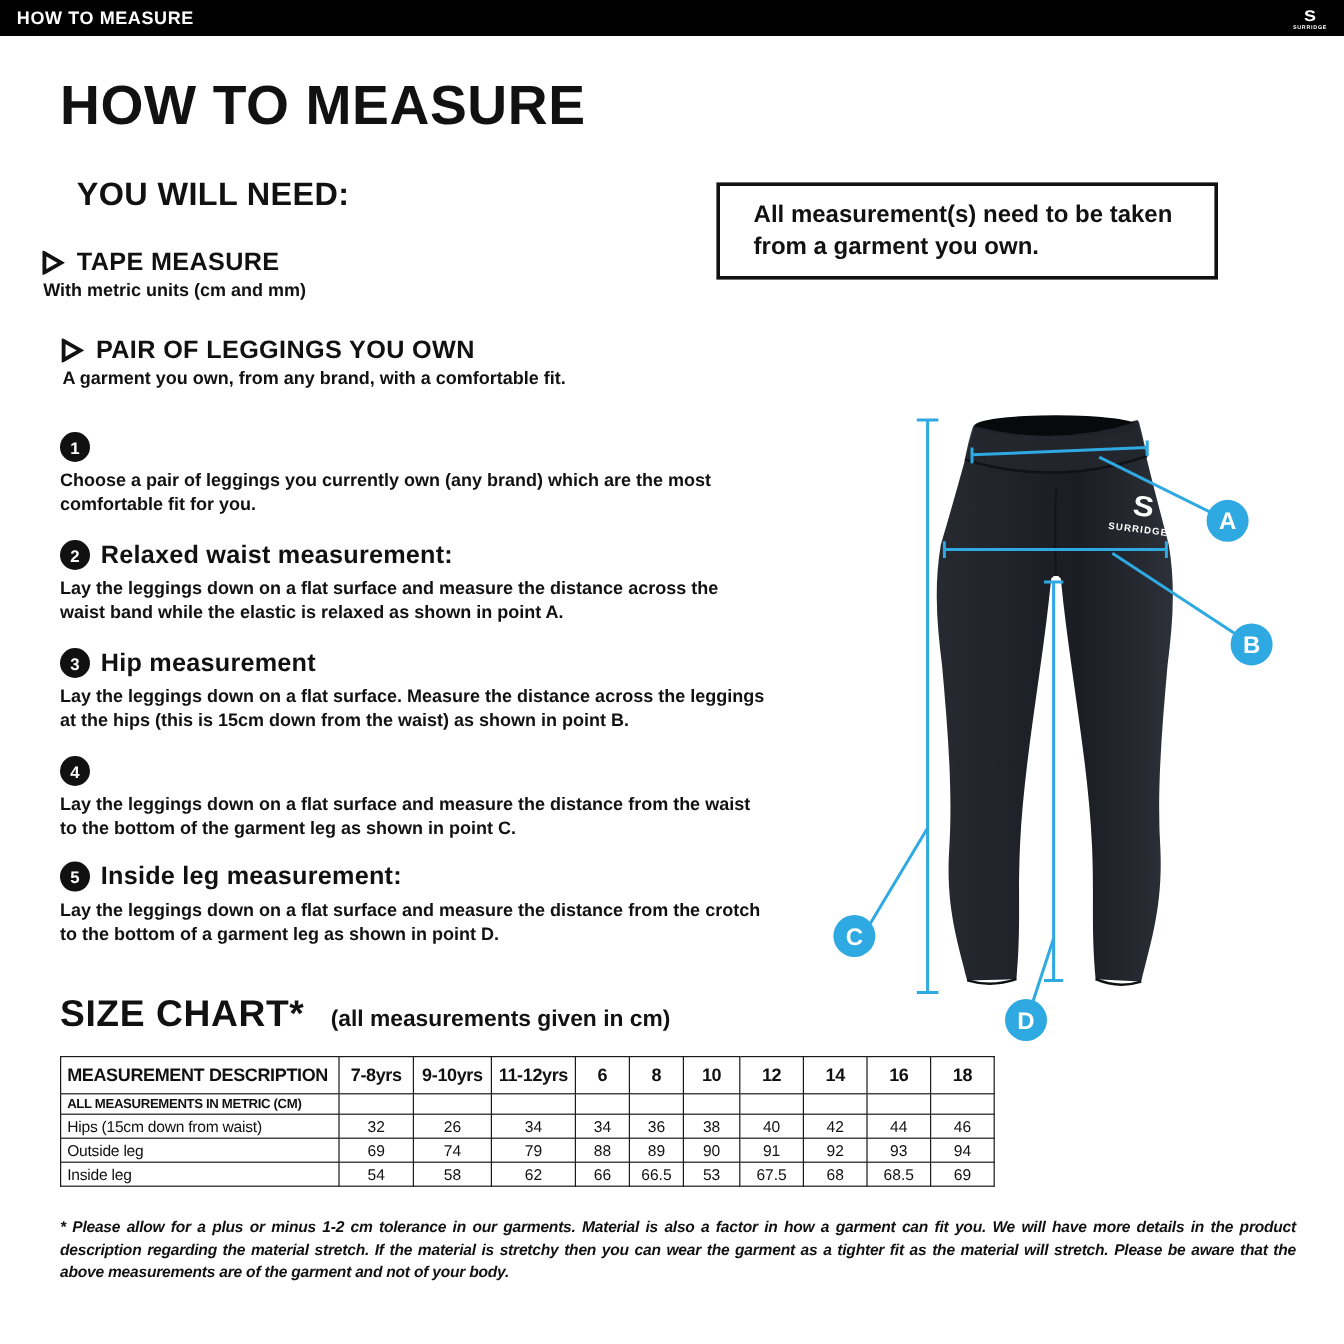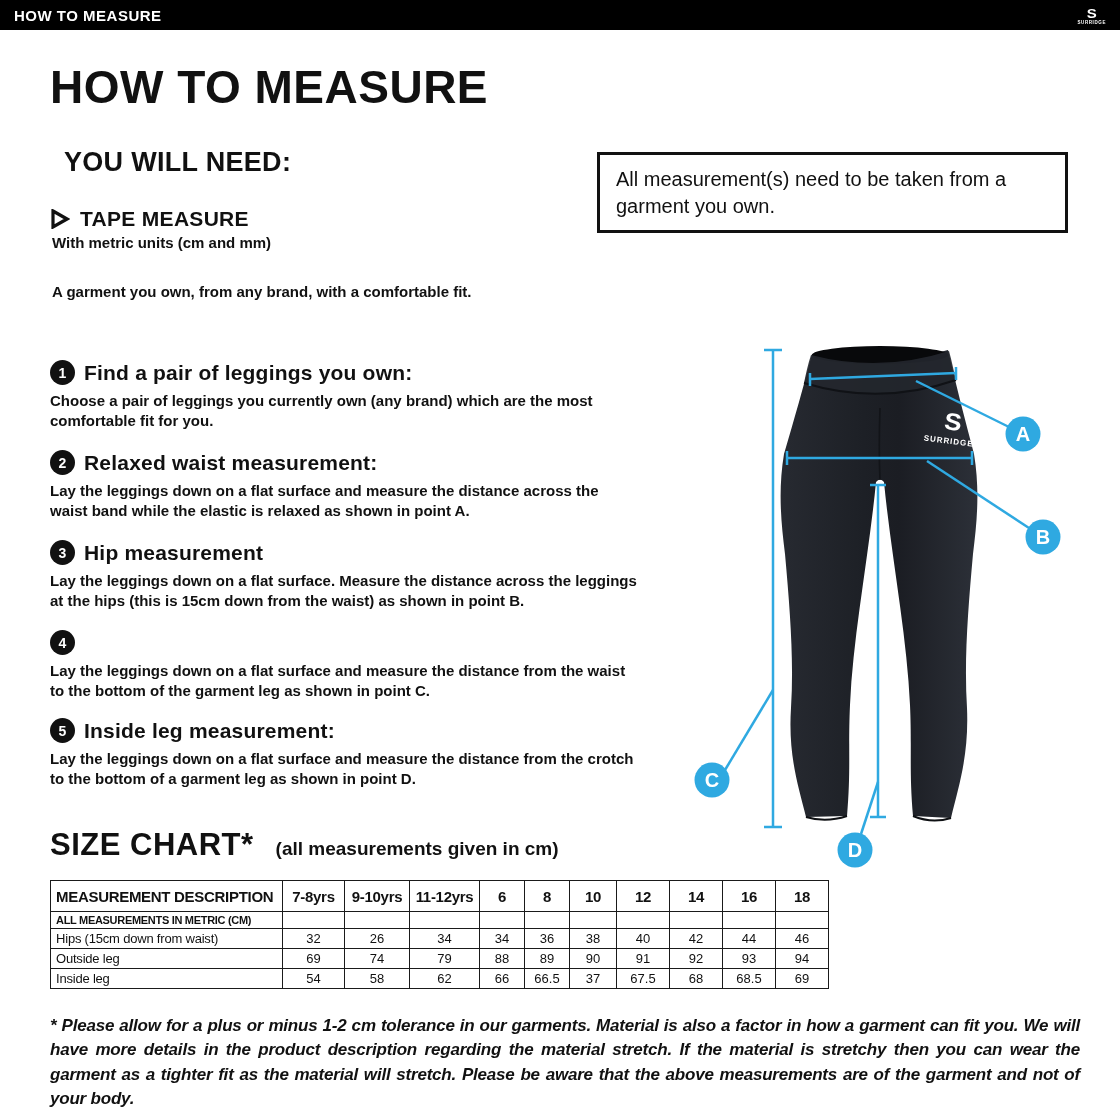--- a/index.html
+++ b/index.html
@@ -12,21 +12,21 @@
   
   .topbar{left:0;top:0;width:1120px;height:30px;background:#000;display:flex;align-items:center;justify-content:space-between;padding:0 14px;box-sizing:border-box;}
   .topbar-title{color:#fff;font-weight:bold;font-size:15px;letter-spacing:.5px;}
   .topbar-logo{display:flex;flex-direction:column;align-items:center;line-height:1;margin-top:2px;}
   .topbar-logo .s{color:#fff;font-weight:bold;font-size:15px;transform:scaleY(.85);}
   .topbar-logo .b{color:#fff;font-weight:bold;font-size:4.5px;letter-spacing:.6px;}
 
   .h1{left:50px;top:60px;font-size:46px;font-weight:bold;letter-spacing:.5px;}
   .h2{left:50px;top:147px;font-size:27px;font-weight:bold;letter-spacing:.3px;margin-left:14px;}
 
-  .callout{left:597px;top:152px;width:471px;height:81px;border:3px solid #111;box-sizing:border-box;padding:11px 16px;font-size:20px;font-weight:normal;line-height:1.35;}
+  .callout{left:597px;top:152px;width:418px;height:81px;border:3px solid #111;box-sizing:border-box;padding:11px 28px;font-size:20px;font-weight:bold;line-height:1.35;}
 
   .need-item .row{display:flex;align-items:center;gap:10px;}
   .need-title{font-size:21px;font-weight:bold;letter-spacing:.3px;}
   .need-sub{font-size:15px;font-weight:bold;margin-top:3px;margin-left:2px;}
   .tri{width:20px;height:20px;flex:0 0 auto;}
 
   .step{width:600px;}
   .step-head{display:flex;align-items:center;gap:9px;}
   .step-num{width:25px;height:25px;border-radius:50%;background:#111;color:#fff;font-size:14px;font-weight:bold;display:flex;align-items:center;justify-content:center;flex:0 0 auto;}
   .step-title{font-size:21px;font-weight:bold;letter-spacing:.2px;}
@@ -38,59 +38,64 @@
 
   table.size{left:50px;top:880px;border-collapse:collapse;table-layout:fixed;width:778px;}
   table.size td,table.size th{border:1.6px solid #1a1a1a;padding:0 5px;overflow:hidden;white-space:nowrap;}
   table.size th{height:30px;font-size:15px;letter-spacing:-.3px;}
   th.desc{font-size:17px;text-align:left;letter-spacing:-.5px;}
   tr.metric td{height:16px;font-size:11px;font-weight:bold;letter-spacing:-.3px;}
   tr.data td{height:19px;font-size:13px;}
   tr.data td.lbl{text-align:left;font-weight:normal;letter-spacing:-.2px;}
   tr.data td.val{text-align:center;}
 
-  .footnote{left:50px;top:1014px;width:1030px;font-size:17px;font-weight:bold;font-style:italic;line-height:1.43;letter-spacing:-.2px;text-align:justify;}
+  .footnote{left:50px;top:1014px;width:1030px;font-size:13px;font-weight:bold;font-style:italic;line-height:1.43;letter-spacing:-.2px;text-align:justify;}
 
   svg text{font-family:"Liberation Sans",sans-serif;}
 </style>
 </head>
 <body>
 
 <div class="abs topbar">
   <span class="topbar-title">HOW TO MEASURE</span>
   <span class="topbar-logo">
     <span class="s">S</span>
     <span class="b">SURRIDGE</span>
   </span>
 </div>
 
 <div class="abs h1">HOW TO MEASURE</div>
 
 <div class="abs h2">YOU WILL NEED:</div>
 
-<div class="abs need-item" style="left:50px;top:207px;">
+<div class="abs need-item" style="left:34px;top:207px;">
   <div class="row">
     <svg class="tri" viewBox="0 0 20 20">
       <polygon points="3,2 17,10 3,18" fill="none" stroke="#111" stroke-width="3.2" stroke-linejoin="miter"></polygon>
     </svg>
     <span class="need-title">TAPE MEASURE</span>
   </div>
   <div class="need-sub">With metric units (cm and mm)</div>
 </div>
 
 <div class="abs need-item" style="left:50px;top:280px;">
+  <div class="row">
+    <svg class="tri" viewBox="0 0 20 20">
+      <polygon points="3,2 17,10 3,18" fill="none" stroke="#111" stroke-width="3.2" stroke-linejoin="miter"></polygon>
+    </svg>
+    <span class="need-title">PAIR OF LEGGINGS YOU OWN</span>
+  </div>
   <div class="need-sub">A garment you own, from any brand, with a comfortable fit.</div>
 </div>
 
 <div class="abs callout">All measurement(s) need to be taken from a garment you own.</div>
 
 <div class="abs step" style="left:50px;top:360px;">
   <div class="step-head">
     <span class="step-num">1</span>
-    <span class="step-title">Find a pair of leggings you own:</span>
   </div>
   <div class="step-body">Choose a pair of leggings you currently own (any brand) which are the most comfortable fit for you.</div>
 </div>
 
 <div class="abs step" style="left:50px;top:450px;">
   <div class="step-head">
     <span class="step-num">2</span>
     <span class="step-title">Relaxed waist measurement:</span>
   </div>
   <div class="step-body">Lay the leggings down on a flat surface and measure the distance across the waist band while the elastic is relaxed as shown in point A.</div>
@@ -262,21 +267,21 @@
     <td class="val">93</td>
     <td class="val">94</td>
   </tr>
   <tr class="data">
     <td class="lbl">Inside leg</td>
     <td class="val">54</td>
     <td class="val">58</td>
     <td class="val">62</td>
     <td class="val">66</td>
     <td class="val">66.5</td>
-    <td class="val">37</td>
+    <td class="val">53</td>
     <td class="val">67.5</td>
     <td class="val">68</td>
     <td class="val">68.5</td>
     <td class="val">69</td>
   </tr>
 </tbody>
   </table>
 
 <div class="abs footnote">* Please allow for a plus or minus 1-2 cm tolerance in our garments. Material is also a factor in how a garment can fit you. We will have more details in the product description regarding the material stretch.  If the material is stretchy then you can wear the garment as a tighter fit as the material will stretch.  Please be aware that the above measurements are of the garment and not of your body.</div>
 

